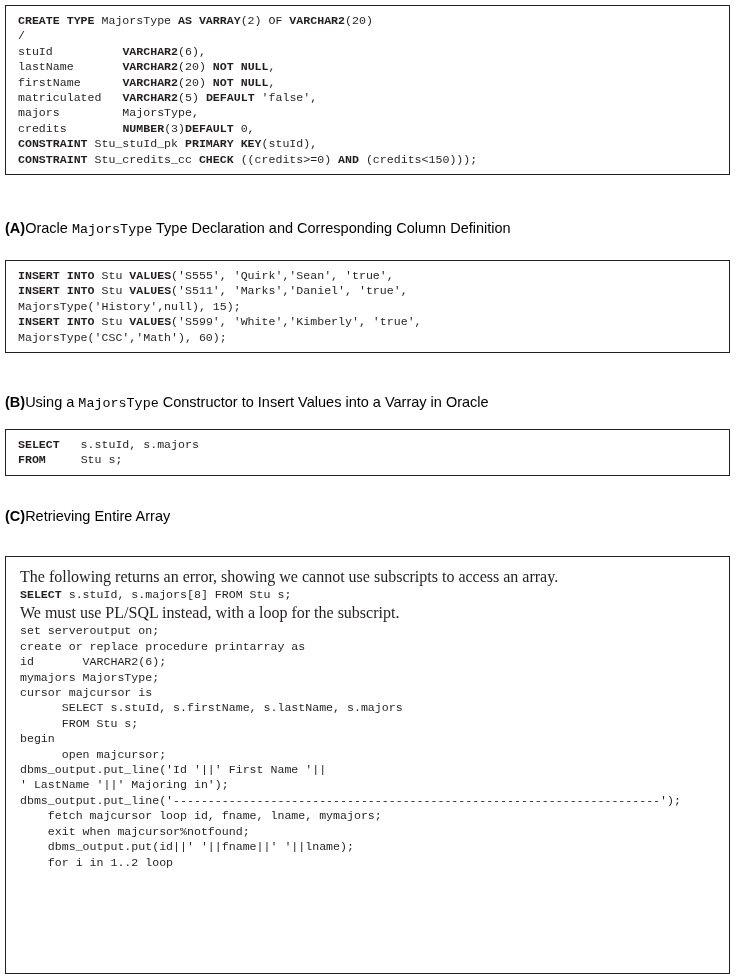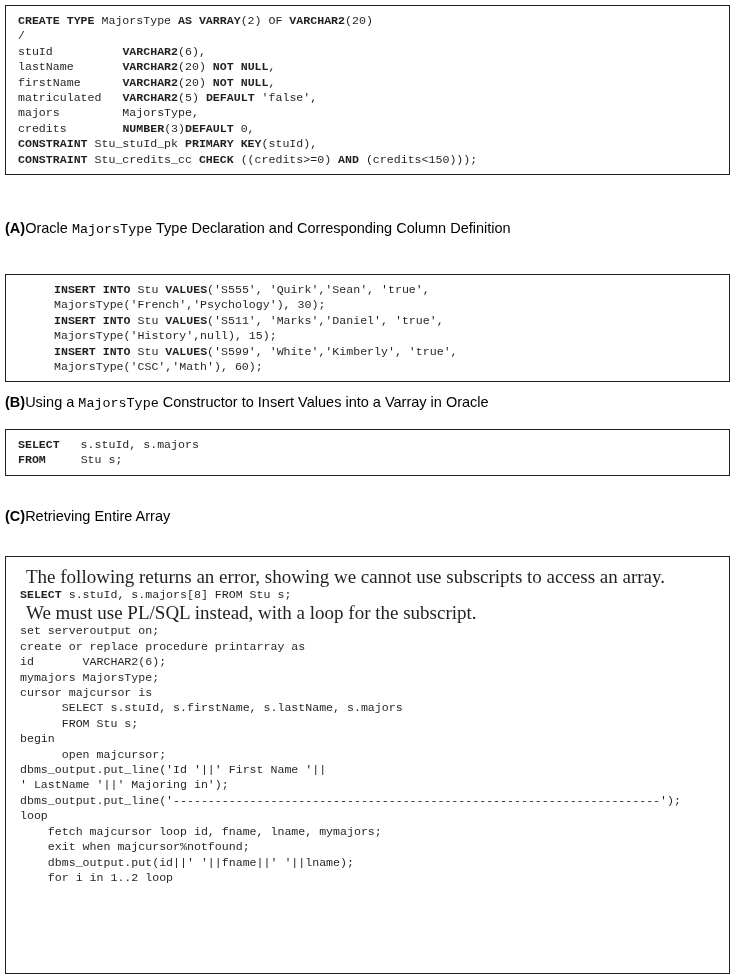--- a/index.html
+++ b/index.html
@@ -59,31 +59,30 @@
     font-weight: bold;
   }
   .caption .mono {
     font-family: "Liberation Mono", "DejaVu Sans Mono", monospace;
     font-size: 13.4px;
   }
 
   
   .prose-line {
     font-family: "Liberation Serif", serif;
-    font-size: 19px;
+    font-size: 16px;
     line-height: 21px;
     color: #231f20;
     white-space: pre;
-    margin-left: 6px;
   }
 
   
   #box-a { top: 5px; }
   #cap-a { top: 219px; }
-  #box-b { top: 274px; padding-left: 36px; }
+  #box-b { top: 260px; }
   #cap-b { top: 393px; }
   #box-c { top: 429px; }
   #cap-c { top: 507px; }
   #box-d { top: 556px; height: 418px; }
   #box-d .inner { padding-top: 9px; padding-left: 14px; }
 </style>
 </head>
 <body>
 
 <div class="page">
@@ -103,21 +102,20 @@
       </div>
   </div>
 
   <div class="caption" id="cap-a">
     <span class="lbl">(A)</span><span>Oracle </span><span class="mono">MajorsType</span><span> Type Declaration and Corresponding Column Definition</span>
   </div>
 
   <div class="codebox" id="box-b">
     <div class="inner">
         <div class="code-line"><b>INSERT INTO </b><span>Stu </span><b>VALUES</b><span>('S555', 'Quirk','Sean', 'true',</span></div>
-        <div class="code-line"><span>MajorsType('French','Psychology'), 30);</span></div>
         <div class="code-line"><b>INSERT INTO </b><span>Stu </span><b>VALUES</b><span>('S511', 'Marks','Daniel', 'true',</span></div>
         <div class="code-line"><span>MajorsType('History',null), 15);</span></div>
         <div class="code-line"><b>INSERT INTO </b><span>Stu </span><b>VALUES</b><span>('S599', 'White','Kimberly', 'true',</span></div>
         <div class="code-line"><span>MajorsType('CSC','Math'), 60);</span></div>
       </div>
   </div>
 
   <div class="caption" id="cap-b">
     <span class="lbl">(B)</span><span>Using a </span><span class="mono">MajorsType</span><span> Constructor to Insert Values into a Varray in Oracle</span>
   </div>
@@ -143,21 +141,20 @@
         <div class="code-line"><span>id       VARCHAR2(6);</span></div>
         <div class="code-line"><span>mymajors MajorsType;</span></div>
         <div class="code-line"><span>cursor majcursor is</span></div>
         <div class="code-line"><span>      SELECT s.stuId, s.firstName, s.lastName, s.majors</span></div>
         <div class="code-line"><span>      FROM Stu s;</span></div>
         <div class="code-line"><span>begin</span></div>
         <div class="code-line"><span>      open majcursor;</span></div>
         <div class="code-line"><span>dbms_output.put_line('Id '||' First Name '||</span></div>
         <div class="code-line"><span>' LastName '||' Majoring in');</span></div>
         <div class="code-line"><span>dbms_output.put_line('----------------------------------------------------------------------');</span></div>
-        <div class="code-line"><span>loop</span></div>
         <div class="code-line"><span>    fetch majcursor loop id, fname, lname, mymajors;</span></div>
         <div class="code-line"><span>    exit when majcursor%notfound;</span></div>
         <div class="code-line"><span>    dbms_output.put(id||' '||fname||' '||lname);</span></div>
         <div class="code-line"><span>    for i in 1..2 loop</span></div>
       </div>
   </div>
 
 </div>
 
 </body></html>

